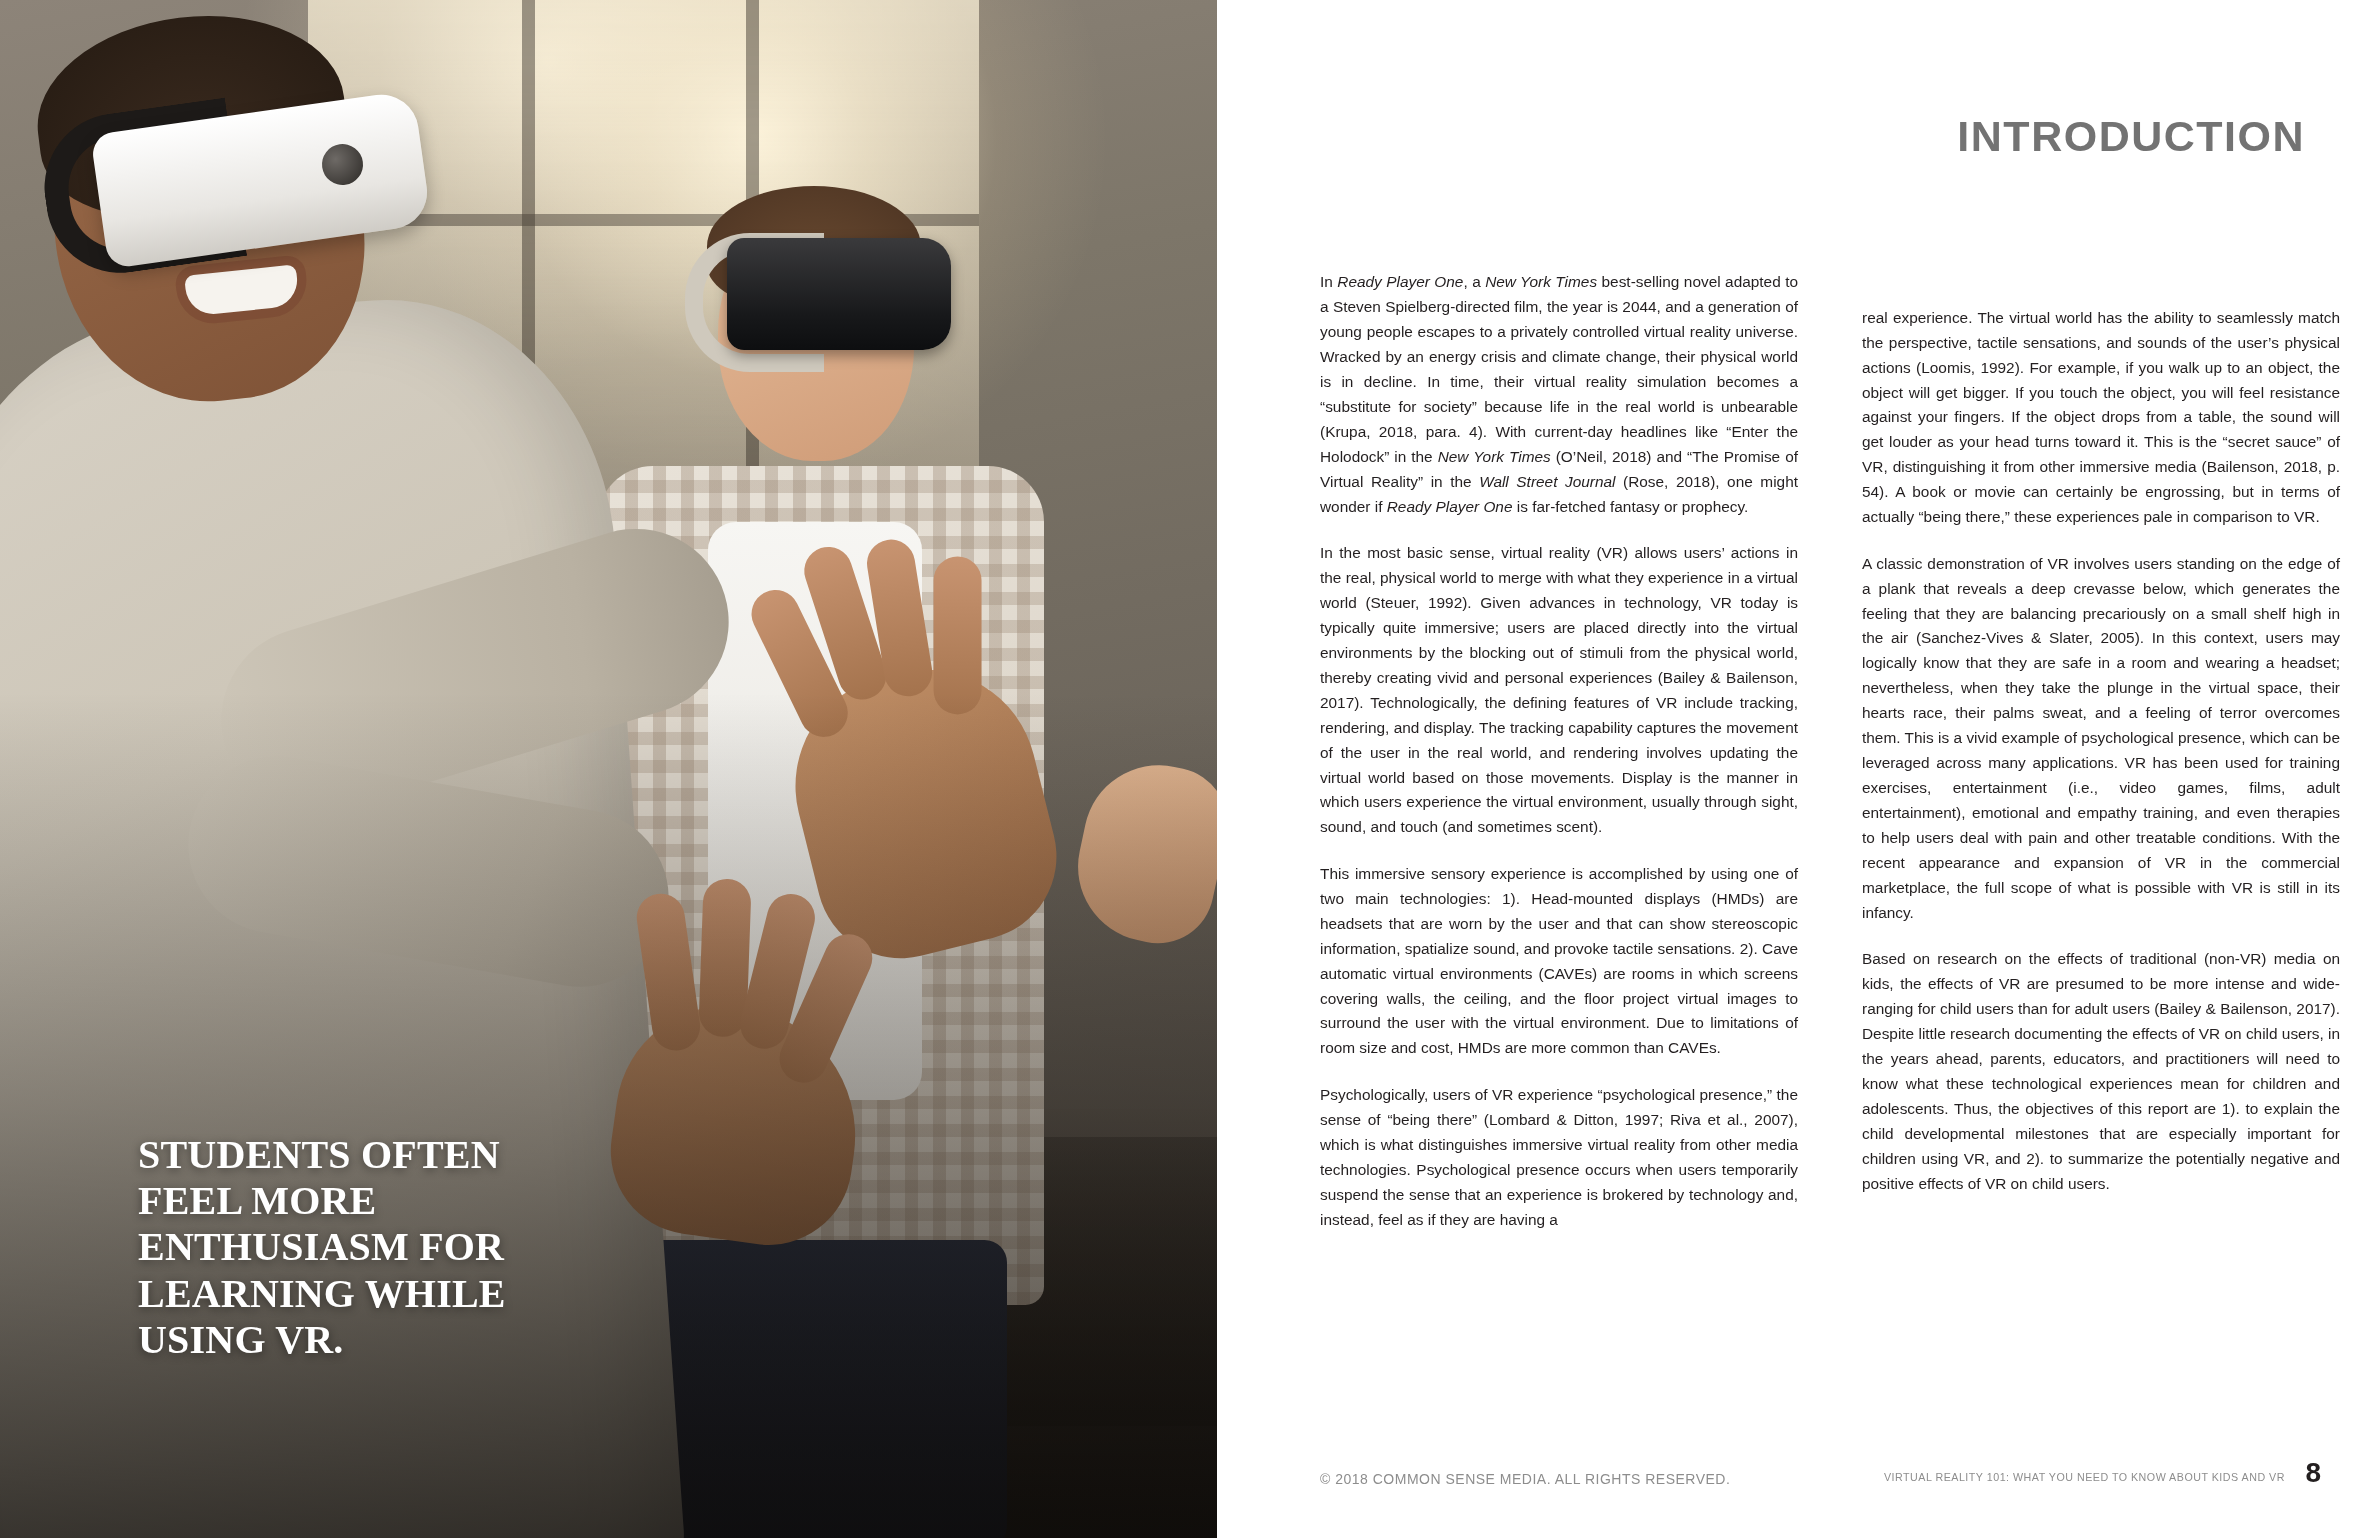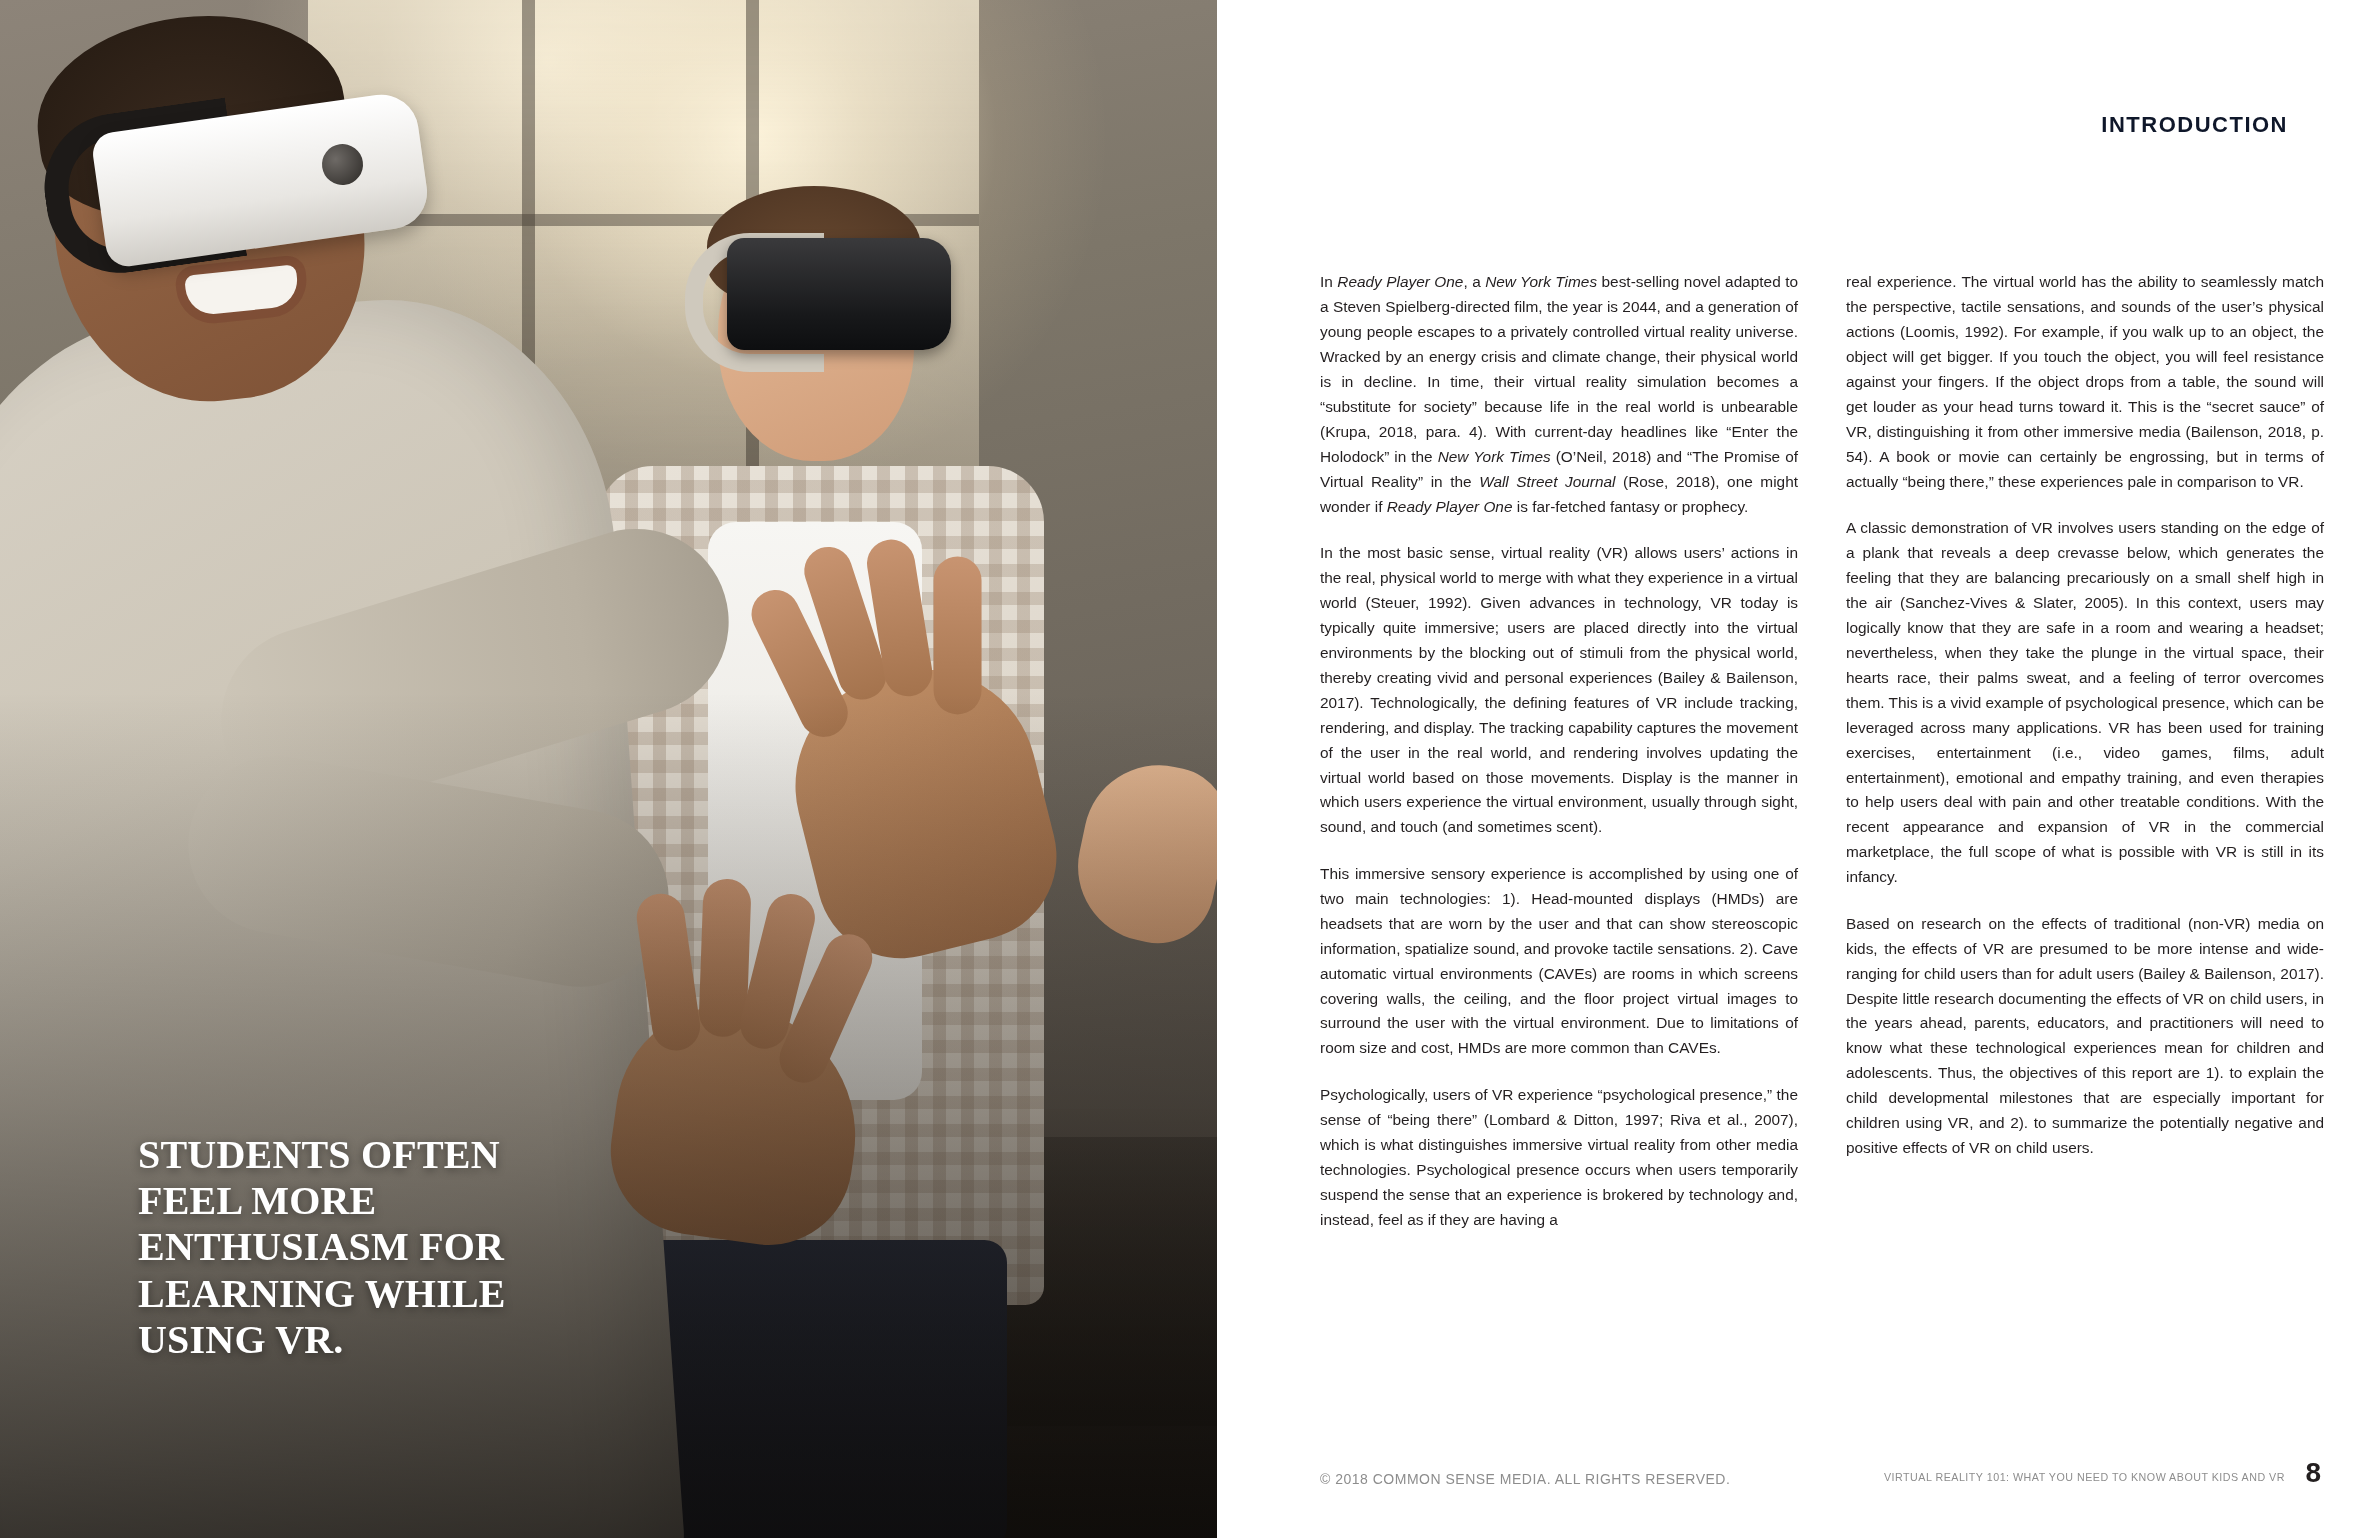--- a/index.html
+++ b/index.html
@@ -269,33 +269,34 @@
   
   .right-panel {
     position: relative;
     flex: 1 1 auto;
     height: 1538px;
     background: #ffffff;
   }
   .section-title {
     position: absolute;
     top: 112px;
-    right: 89px;
-    font-size: 22px;
+    right: 72px;
+    font-size: 43px;
     font-weight: bold;
     letter-spacing: 1.5px;
-    color: #0f172a;
+    color: #737373;
   }
   .columns {
     position: absolute;
     top: 270px;
     left: 103px;
     right: 75px;
     display: flex;
-    gap: 48px;
+    gap: 64px;
+    align-items: center;
   }
   .col {
     width: 478px;
     flex: 0 0 auto;
   }
   .col p {
     margin: 0 0 21.4px 0;
     font-size: 15.4px;
     line-height: 1.62;
     color: #231f20;

